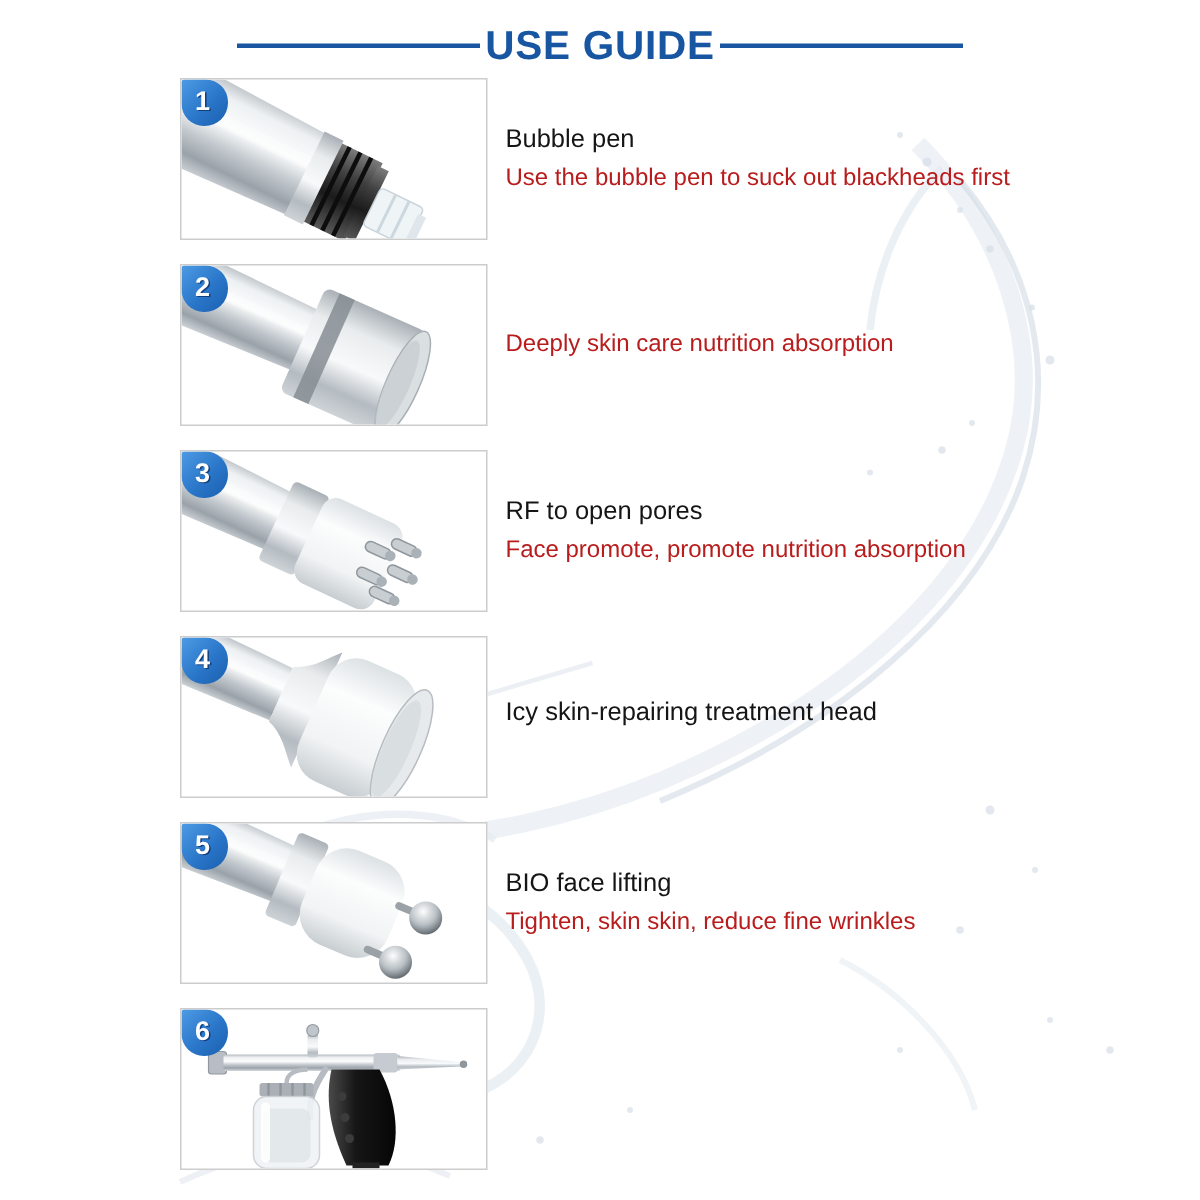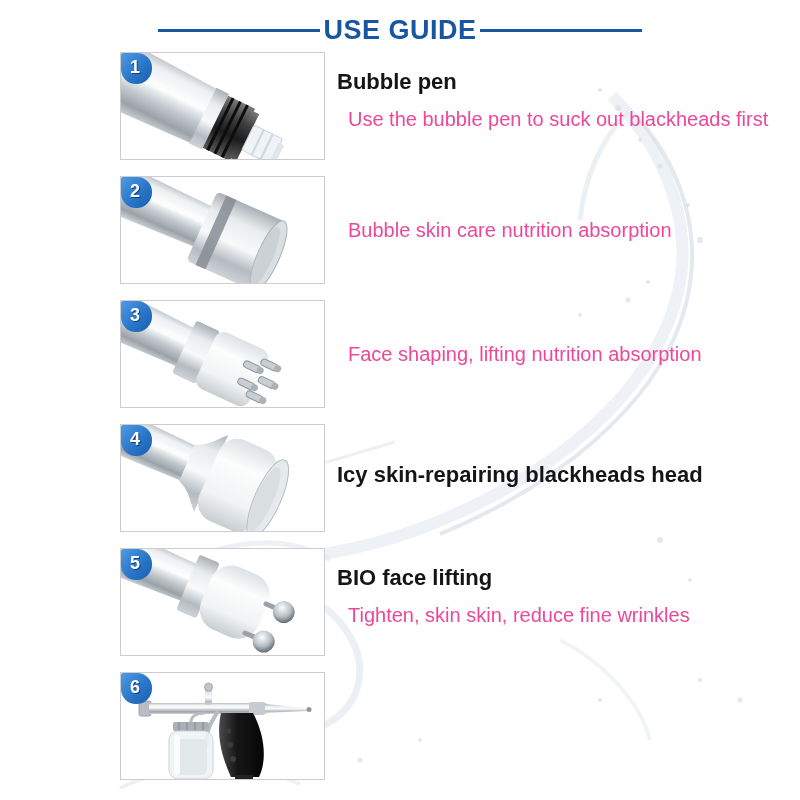--- a/index.html
+++ b/index.html
@@ -28,22 +28,22 @@
     position:absolute;top:0;left:0;width:31px;height:31px;
     background:linear-gradient(135deg,#4d9ae4 0%,#2a76c9 55%,#1a5fae 100%);
     border-radius:2px 48% 50% 48%;
     display:flex;align-items:center;justify-content:center;
   }
   .num-badge span{
     color:#ffffff;font-size:18px;font-weight:700;line-height:1;
     text-shadow:1px 1px 0 #123e7c;margin-top:-3px;margin-left:-3px;
   }
   .row-text{margin-left:12px;}
-  .row-heading{font-size:22px;font-weight:700;color:#151515;margin:0 0 6px 0;line-height:1.2;}
-  .row-desc{font-size:20px;color:#ec4899;margin:11px;line-height:1.25;}
+  .row-heading{font-size:17px;font-weight:400;color:#151515;margin:0 0 6px 0;line-height:1.2;}
+  .row-desc{font-size:16px;color:#b91c1c;margin:0;line-height:1.25;}
 </style>
 </head>
 <body>
 
 <div class="page">
 
   <svg class="defs-holder" aria-hidden="true">
     <defs>
       <linearGradient id="gSilver" x1="0" y1="0" x2="0" y2="1">
         <stop offset="0" stop-color="#b4bac0"></stop>
@@ -163,21 +163,21 @@
               <rect x="116" y="-38" width="11" height="76" fill="#868d93" opacity="0.85"></rect>
               <ellipse cx="179" cy="0" rx="11" ry="38" fill="#dadfe2" stroke="#a9b0b5"></ellipse>
               <ellipse cx="176" cy="2" rx="8" ry="32" fill="#c2c8cc" opacity="0.6"></ellipse>
             </g>
           </svg>
           <div class="num-badge">
             <span>2</span>
           </div>
         </div>
         <div class="row-text">
-          <p class="row-desc">Bubble skin care nutrition absorption</p>
+          <p class="row-desc">Deeply skin care nutrition absorption</p>
         </div>
       </div>
 
       <div class="guide-row">
         <div class="frame">
           <svg class="photo" viewBox="0 0 203 106">
             <g transform="translate(-22,6) rotate(25)">
               <polygon points="-24,-25 96,-21 96,21 -24,25" fill="url(#gSilver)"></polygon>
               <rect x="-24" y="-9" width="120" height="7" fill="#ffffff" opacity="0.35"></rect>
               <rect x="94" y="-29" width="26" height="58" rx="3" fill="url(#gBright)"></rect>
@@ -196,42 +196,43 @@
                   <circle cx="173" cy="-10.5" r="3.5"></circle>
                 <circle cx="175" cy="7.5" r="3.5"></circle>
               </g>
             </g>
           </svg>
           <div class="num-badge">
             <span>3</span>
           </div>
         </div>
         <div class="row-text">
-          <p class="row-desc">Face shaping, lifting nutrition absorption</p>
+          <p class="row-heading">RF to open pores</p>
+          <p class="row-desc">Face promote, promote nutrition absorption</p>
         </div>
       </div>
 
       <div class="guide-row">
         <div class="frame">
           <svg class="photo" viewBox="0 0 203 106">
             <g transform="translate(-14,2) rotate(24)">
               <polygon points="-18,-22 88,-19 88,19 -18,22" fill="url(#gSilver)"></polygon>
               <rect x="-18" y="-8" width="106" height="6" fill="#ffffff" opacity="0.35"></rect>
               <path d="M88,-20 C100,-24 106,-34 114,-42 L114,42 C106,34 100,24 88,20 Z" fill="url(#gBright)"></path>
               <rect x="112" y="-44" width="62" height="88" rx="20" fill="url(#gCeramic)"></rect>
               <ellipse cx="176" cy="0" rx="13" ry="42" fill="#e6eaec" stroke="#b6bcc1"></ellipse>
               <ellipse cx="173" cy="2" rx="9" ry="35" fill="#d3d8dc" opacity="0.7"></ellipse>
             </g>
           </svg>
           <div class="num-badge">
             <span>4</span>
           </div>
         </div>
         <div class="row-text">
-          <p class="row-heading">Icy skin-repairing blackheads head</p>
+          <p class="row-heading">Icy skin-repairing treatment head</p>
         </div>
       </div>
 
       <div class="guide-row">
         <div class="frame">
           <svg class="photo" viewBox="0 0 203 106">
             <g transform="translate(-16,-2) rotate(23)">
               <polygon points="-20,-24 92,-20 92,20 -20,24" fill="url(#gSilver)"></polygon>
               <rect x="-20" y="-9" width="112" height="7" fill="#ffffff" opacity="0.35"></rect>
               <rect x="90" y="-30" width="22" height="60" rx="3" fill="url(#gBright)"></rect>

